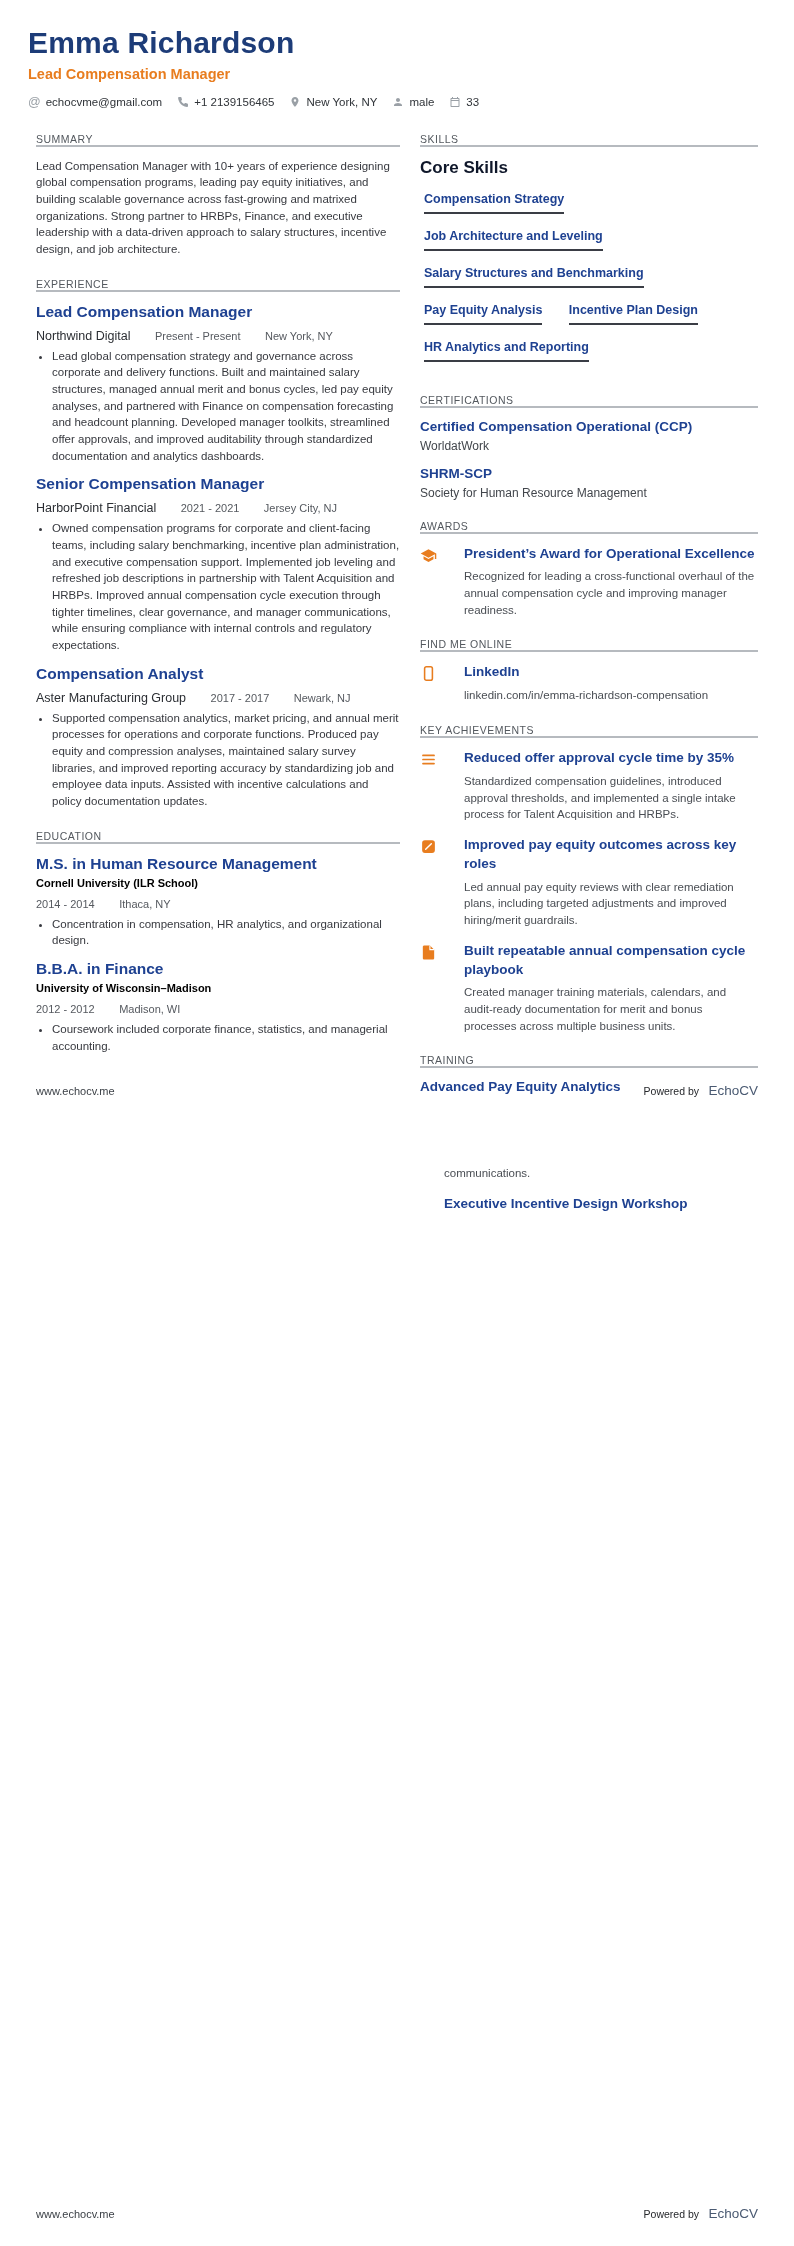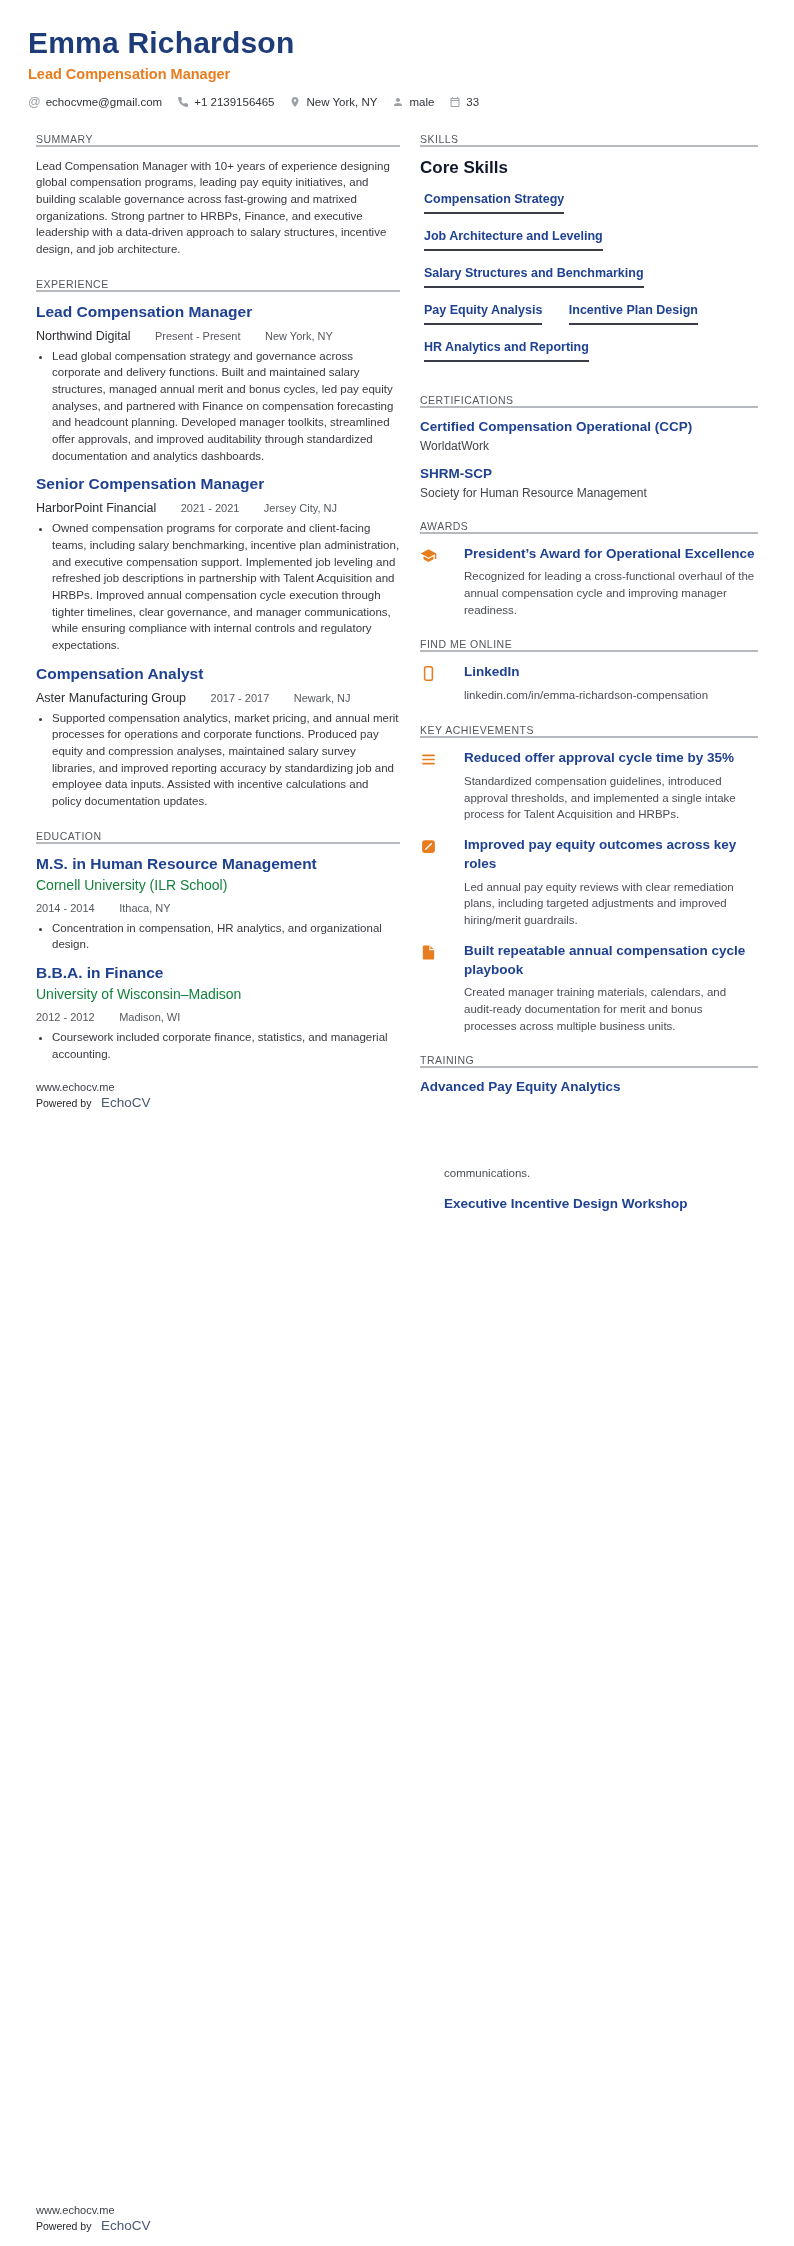--- a/index.html
+++ b/index.html
@@ -39,21 +39,21 @@
   .job { margin-bottom: 11px; }
   .job-title { font-size: 15.5px; font-weight: 700; color: #1e4191; margin-bottom: 5px; }
   .job-meta { margin-bottom: 4px; }
   .company { font-size: 12.5px; color: #2b2e33; margin-right: 20px; }
   .meta-dim { font-size: 11px; color: #55595f; margin-right: 20px; }
   .bullets { margin: 0; padding-left: 16px; list-style: disc; }
   .bullets li { font-size: 11.5px; color: #37393f; line-height: 1.45; }
 
   .edu { margin-bottom: 11px; }
   .degree { font-size: 15.5px; font-weight: 700; color: #1e4191; margin-bottom: 4px; }
-  .school { font-size: 14px; font-weight: 400; color: #15803d; margin-bottom: 5px; }
+  .school { font-size: 11px; font-weight: 700; color: #000000; margin-bottom: 5px; }
 
   
   .core-skills-title { font-size: 17px; font-weight: 600; color: #0f172a; margin: 2px 0 11px 0; }
   .skill-chip {
     display: inline-block; font-size: 12.5px; font-weight: 700; color: #1e4191;
     border-bottom: 2px solid #3a3d45; padding-bottom: 6px; margin: 0 18px 12px 4px;
   }
   .cert { margin-bottom: 13px; }
   .cert-name { font-size: 13.5px; font-weight: 600; color: #1e4191; margin-bottom: 5px; }
   .cert-issuer { font-size: 12px; color: #42464c; }
@@ -62,22 +62,22 @@
   .item-icon { width: 17px; flex: none; padding-top: 2px; }
   .item-icon svg { display: block; width: 17px; height: 17px; }
   .item-title { font-size: 13.5px; font-weight: 600; color: #1e4191; line-height: 1.4; margin-bottom: 5px; }
   .item-desc { font-size: 11.5px; color: #4a4e54; line-height: 1.45; }
 
   .training-item { margin-bottom: 13px; }
   .training-title { font-size: 13.5px; font-weight: 600; color: #1e4191; margin-bottom: 6px; }
 
   
   .footer {
-    position: absolute; bottom: 12px; left: 36px; right: 36px;
-    display: flex; justify-content: space-between; align-items: baseline; flex-direction: column;
+    position: absolute; bottom: 24px; left: 36px; right: 36px;
+    display: flex; justify-content: space-between; align-items: baseline;
   }
   .footer-site { font-size: 11px; color: #3c4147; }
   .footer-powered { font-size: 10.5px; color: #26282c; }
   .footer-brand { font-size: 13.5px; color: #4a5a72; font-weight: 500; margin-left: 5px; }
 
   
   .page2-right { position: absolute; left: 444px; top: 42px; width: 338px; }
   .continuation-text { font-size: 11.5px; color: #4a4e54; line-height: 1.45; margin-bottom: 14px; }
 </style>
 </head>

